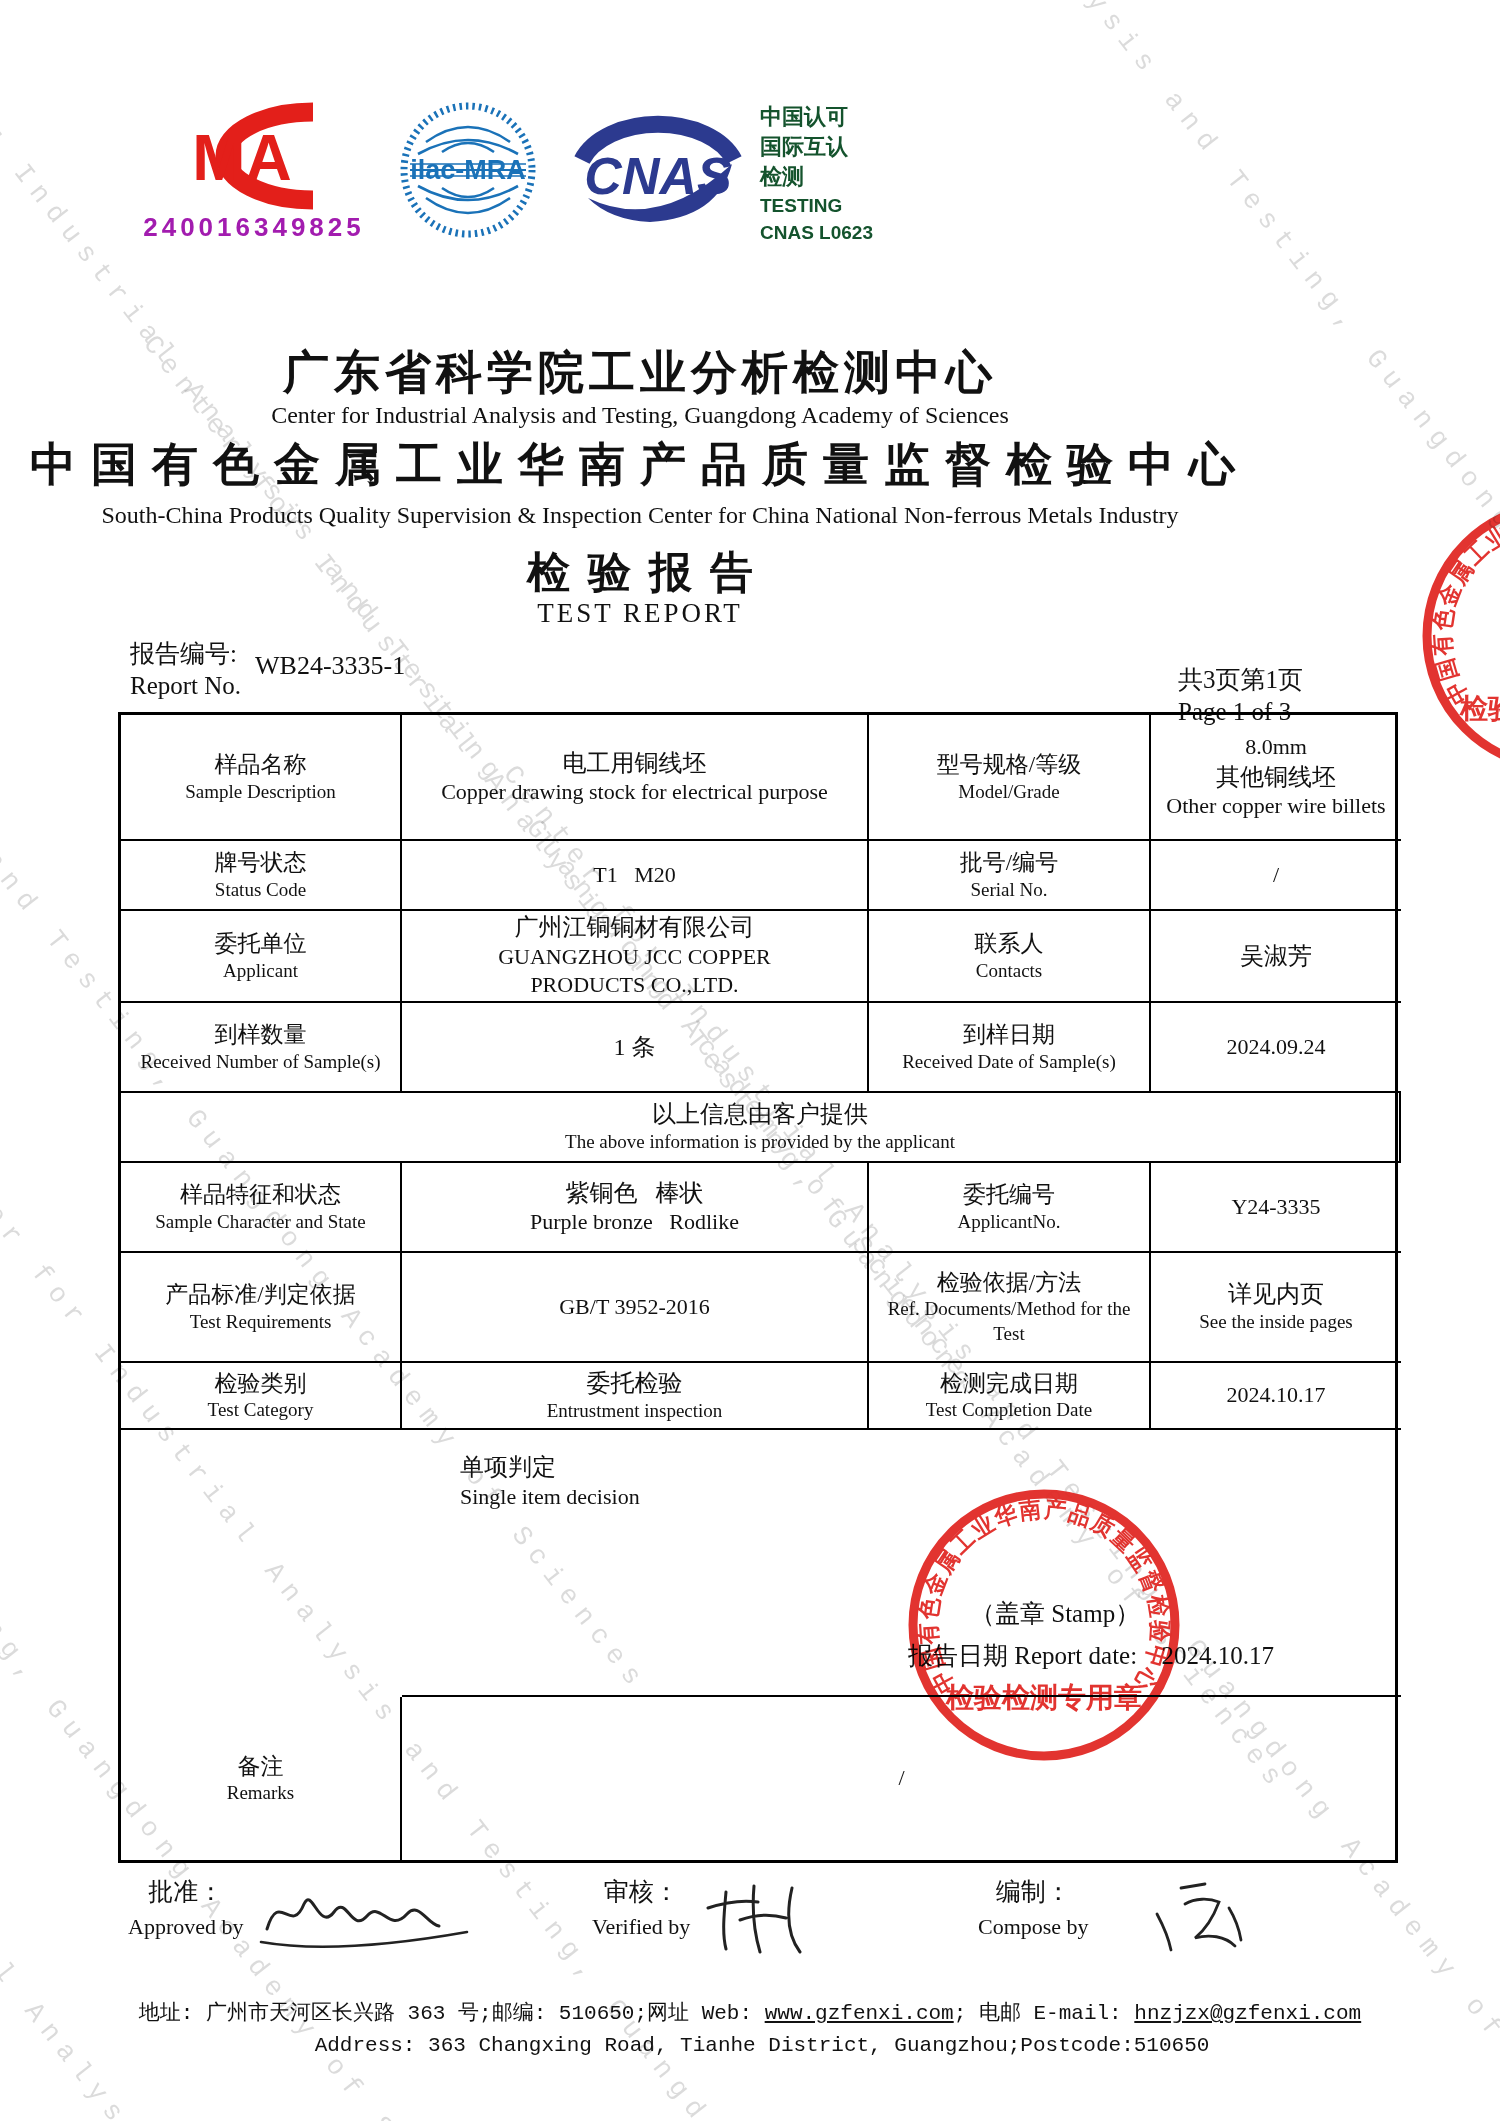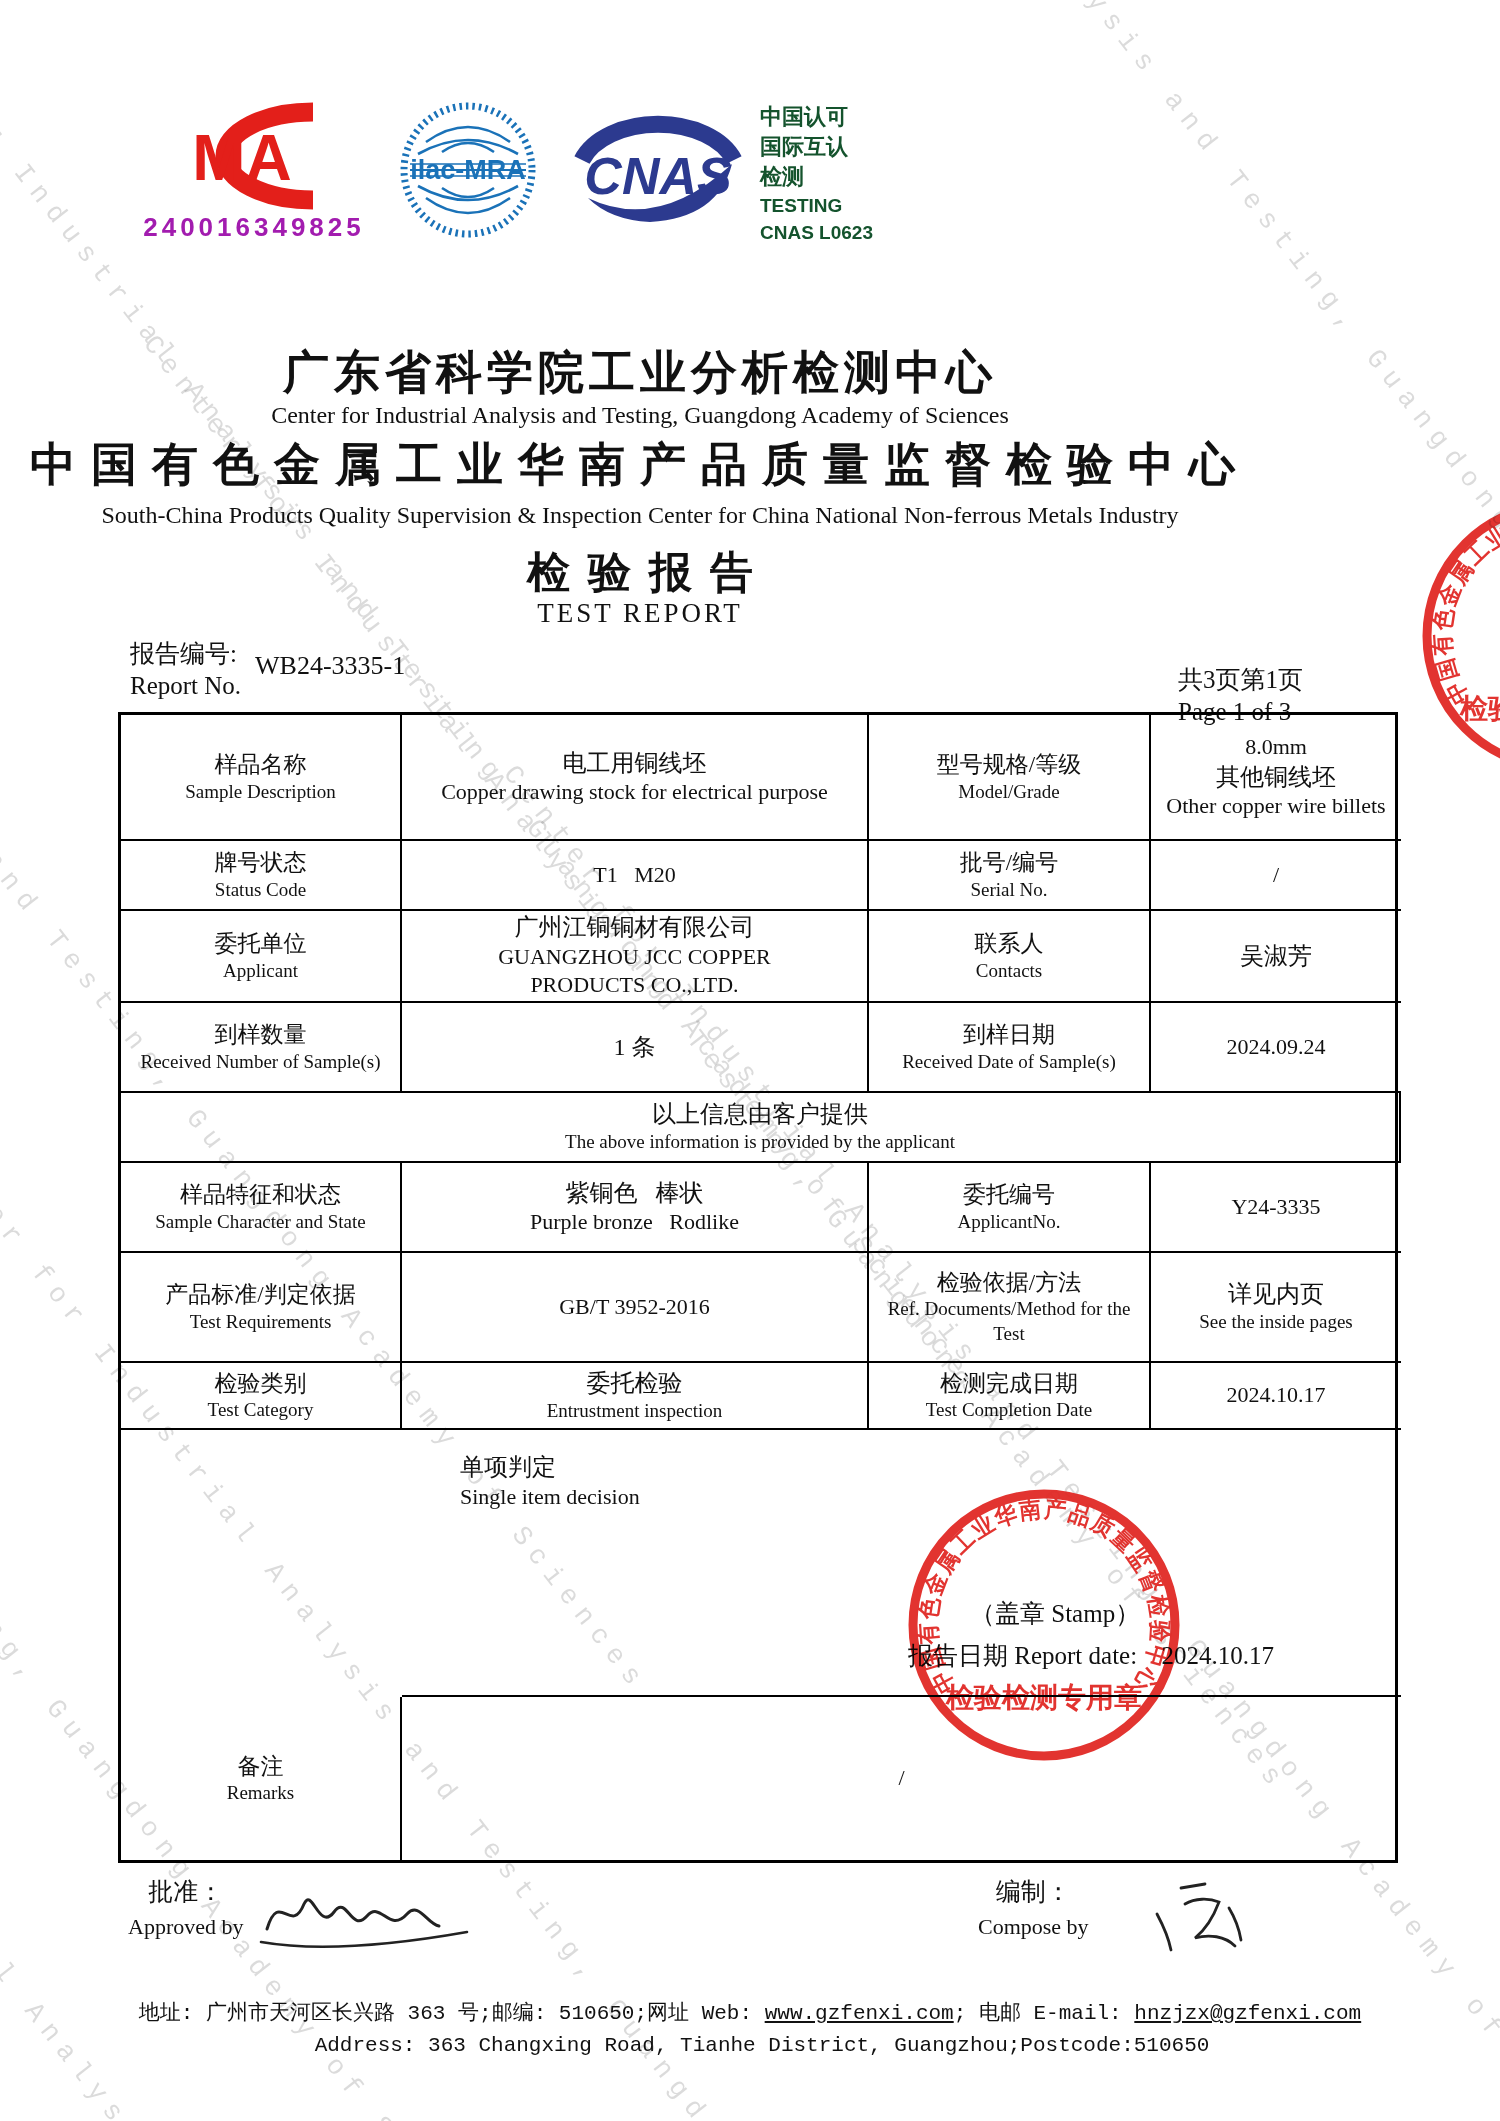--- a/index.html
+++ b/index.html
@@ -320,20 +320,29 @@
   <div class="sig sig1">
     <div class="lbl">
       <span class="cnl">批准：</span>
       <span class="enl">Approved by</span>
     </div>
     <svg width="230" height="85" viewBox="0 0 230 85">
       <path d="M18,55 C30,15 42,62 55,30 C63,12 70,58 85,38 C98,20 102,60 118,42 C132,26 140,60 158,40 C170,27 178,50 190,52" fill="none" stroke="#222" stroke-width="3" stroke-linecap="round"></path>
       <path d="M12,68 C70,78 150,70 218,58" fill="none" stroke="#222" stroke-width="2.6" stroke-linecap="round"></path>
     </svg>
   </div>
+  <div class="sig sig2">
+    <div class="lbl">
+      <span class="cnl">审核：</span>
+      <span class="enl">Verified by</span>
+    </div>
+    <svg width="140" height="85" viewBox="0 0 140 85">
+      <path d="M30,18 C28,40 26,60 30,75 M12,34 C30,28 48,26 62,28 M58,12 C56,35 58,58 64,78 M44,46 C60,40 76,40 90,44 M96,14 C90,40 92,62 104,78" fill="none" stroke="#222" stroke-width="3" stroke-linecap="round"></path>
+    </svg>
+  </div>
   <div class="sig sig3">
     <div class="lbl">
       <span class="cnl">编制：</span>
       <span class="enl">Compose by</span>
     </div>
     <svg width="130" height="85" viewBox="0 0 130 85">
       <path d="M22,40 C30,55 34,66 36,76 M46,14 L70,10 M50,30 C60,24 74,24 84,28 C78,44 70,56 60,64 C74,60 90,62 100,72 M94,34 C100,44 104,54 106,66" fill="none" stroke="#222" stroke-width="2.8" stroke-linecap="round"></path>
     </svg>
   </div>
 

